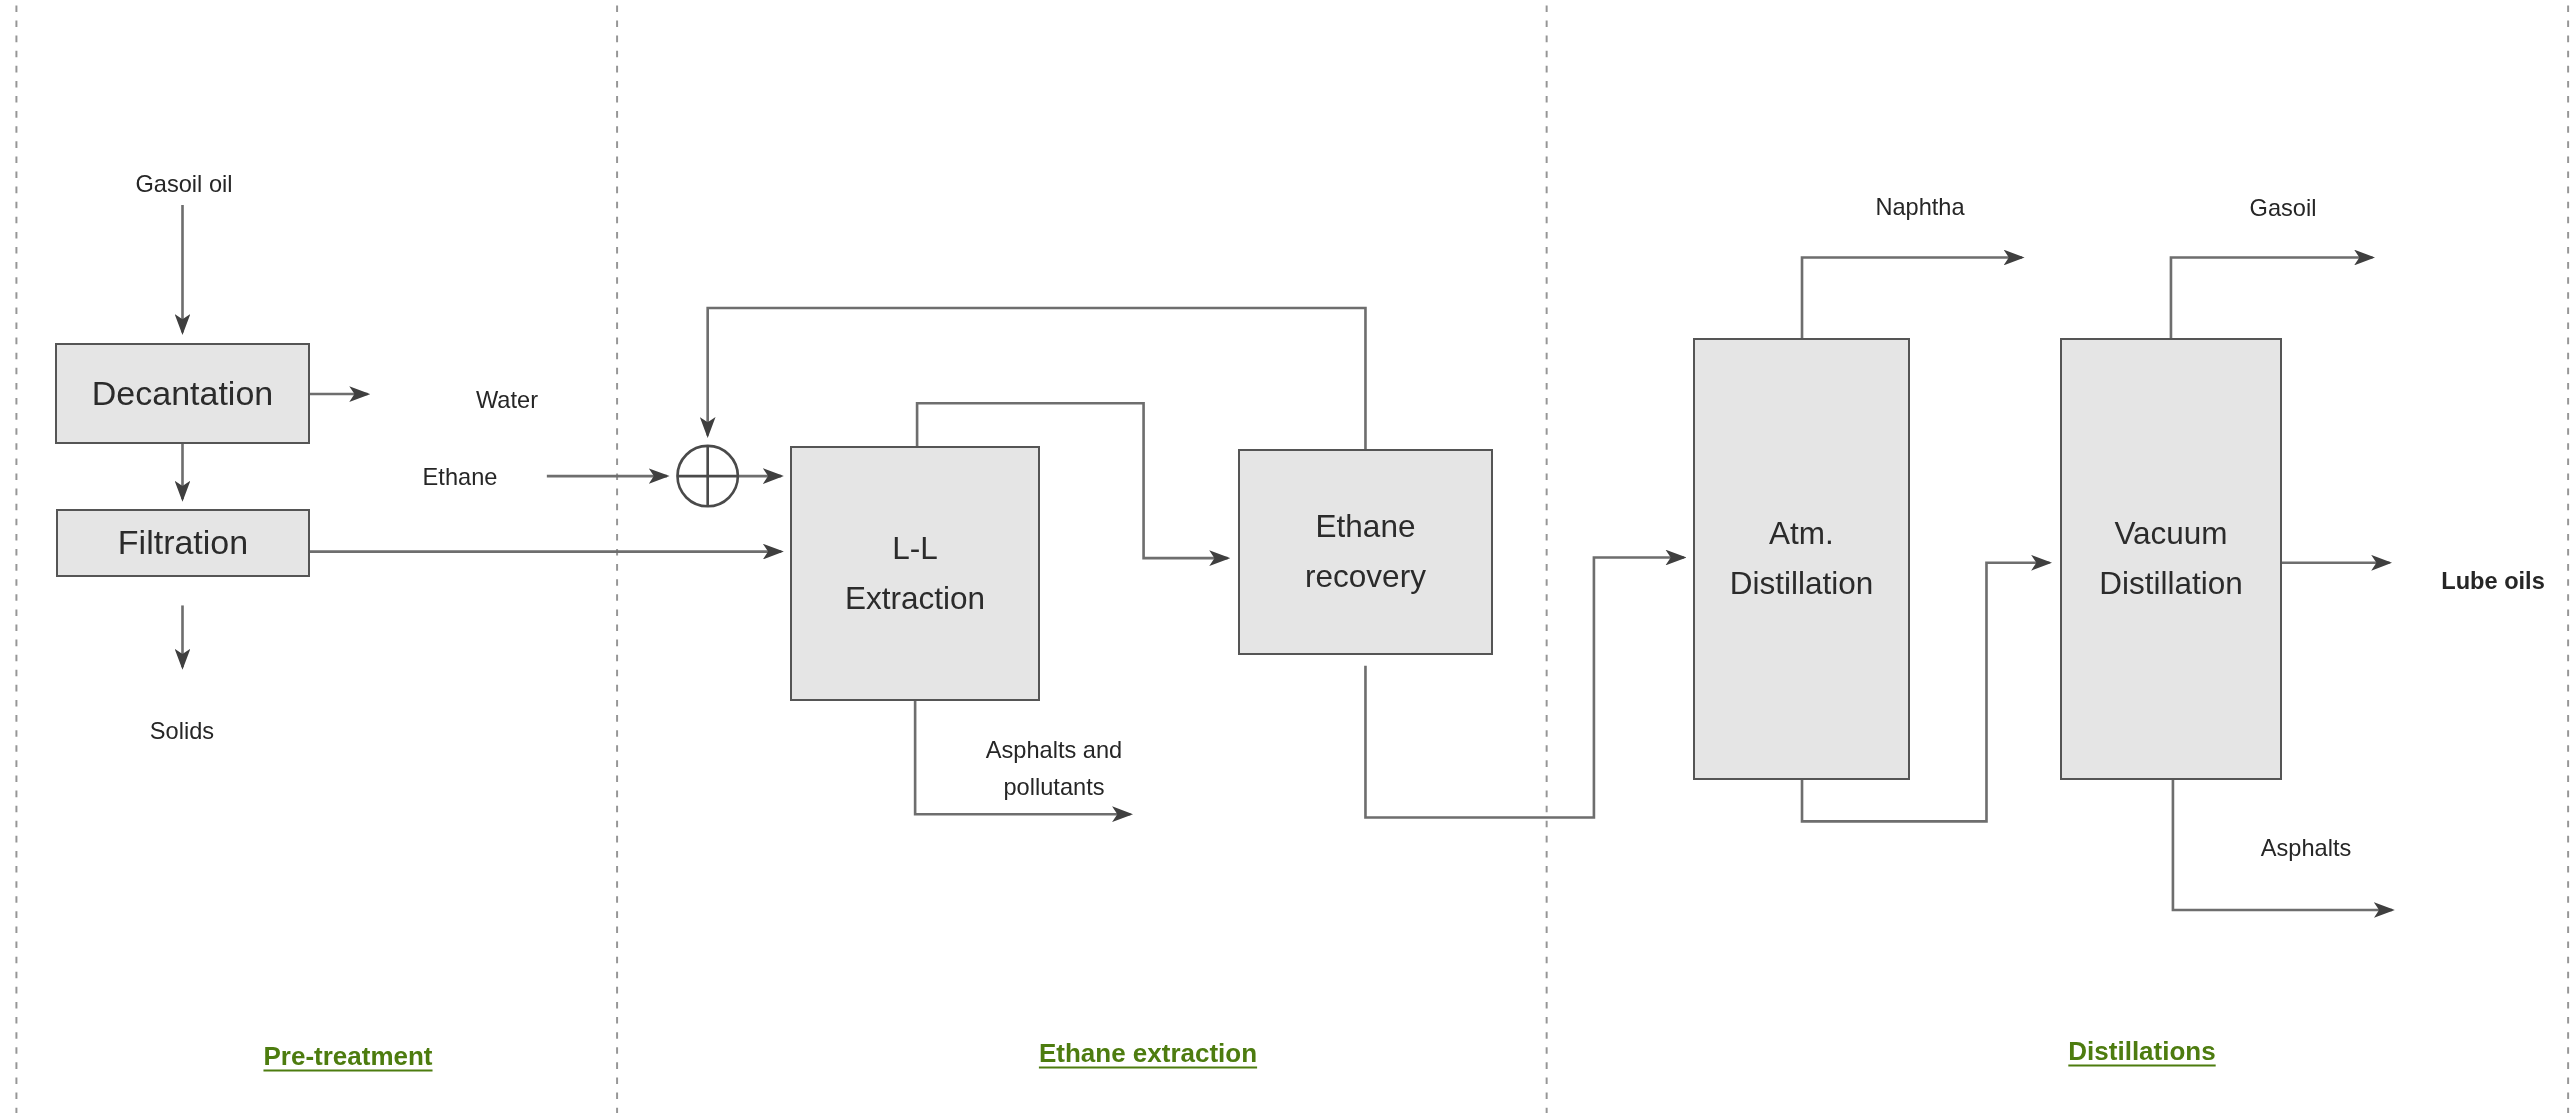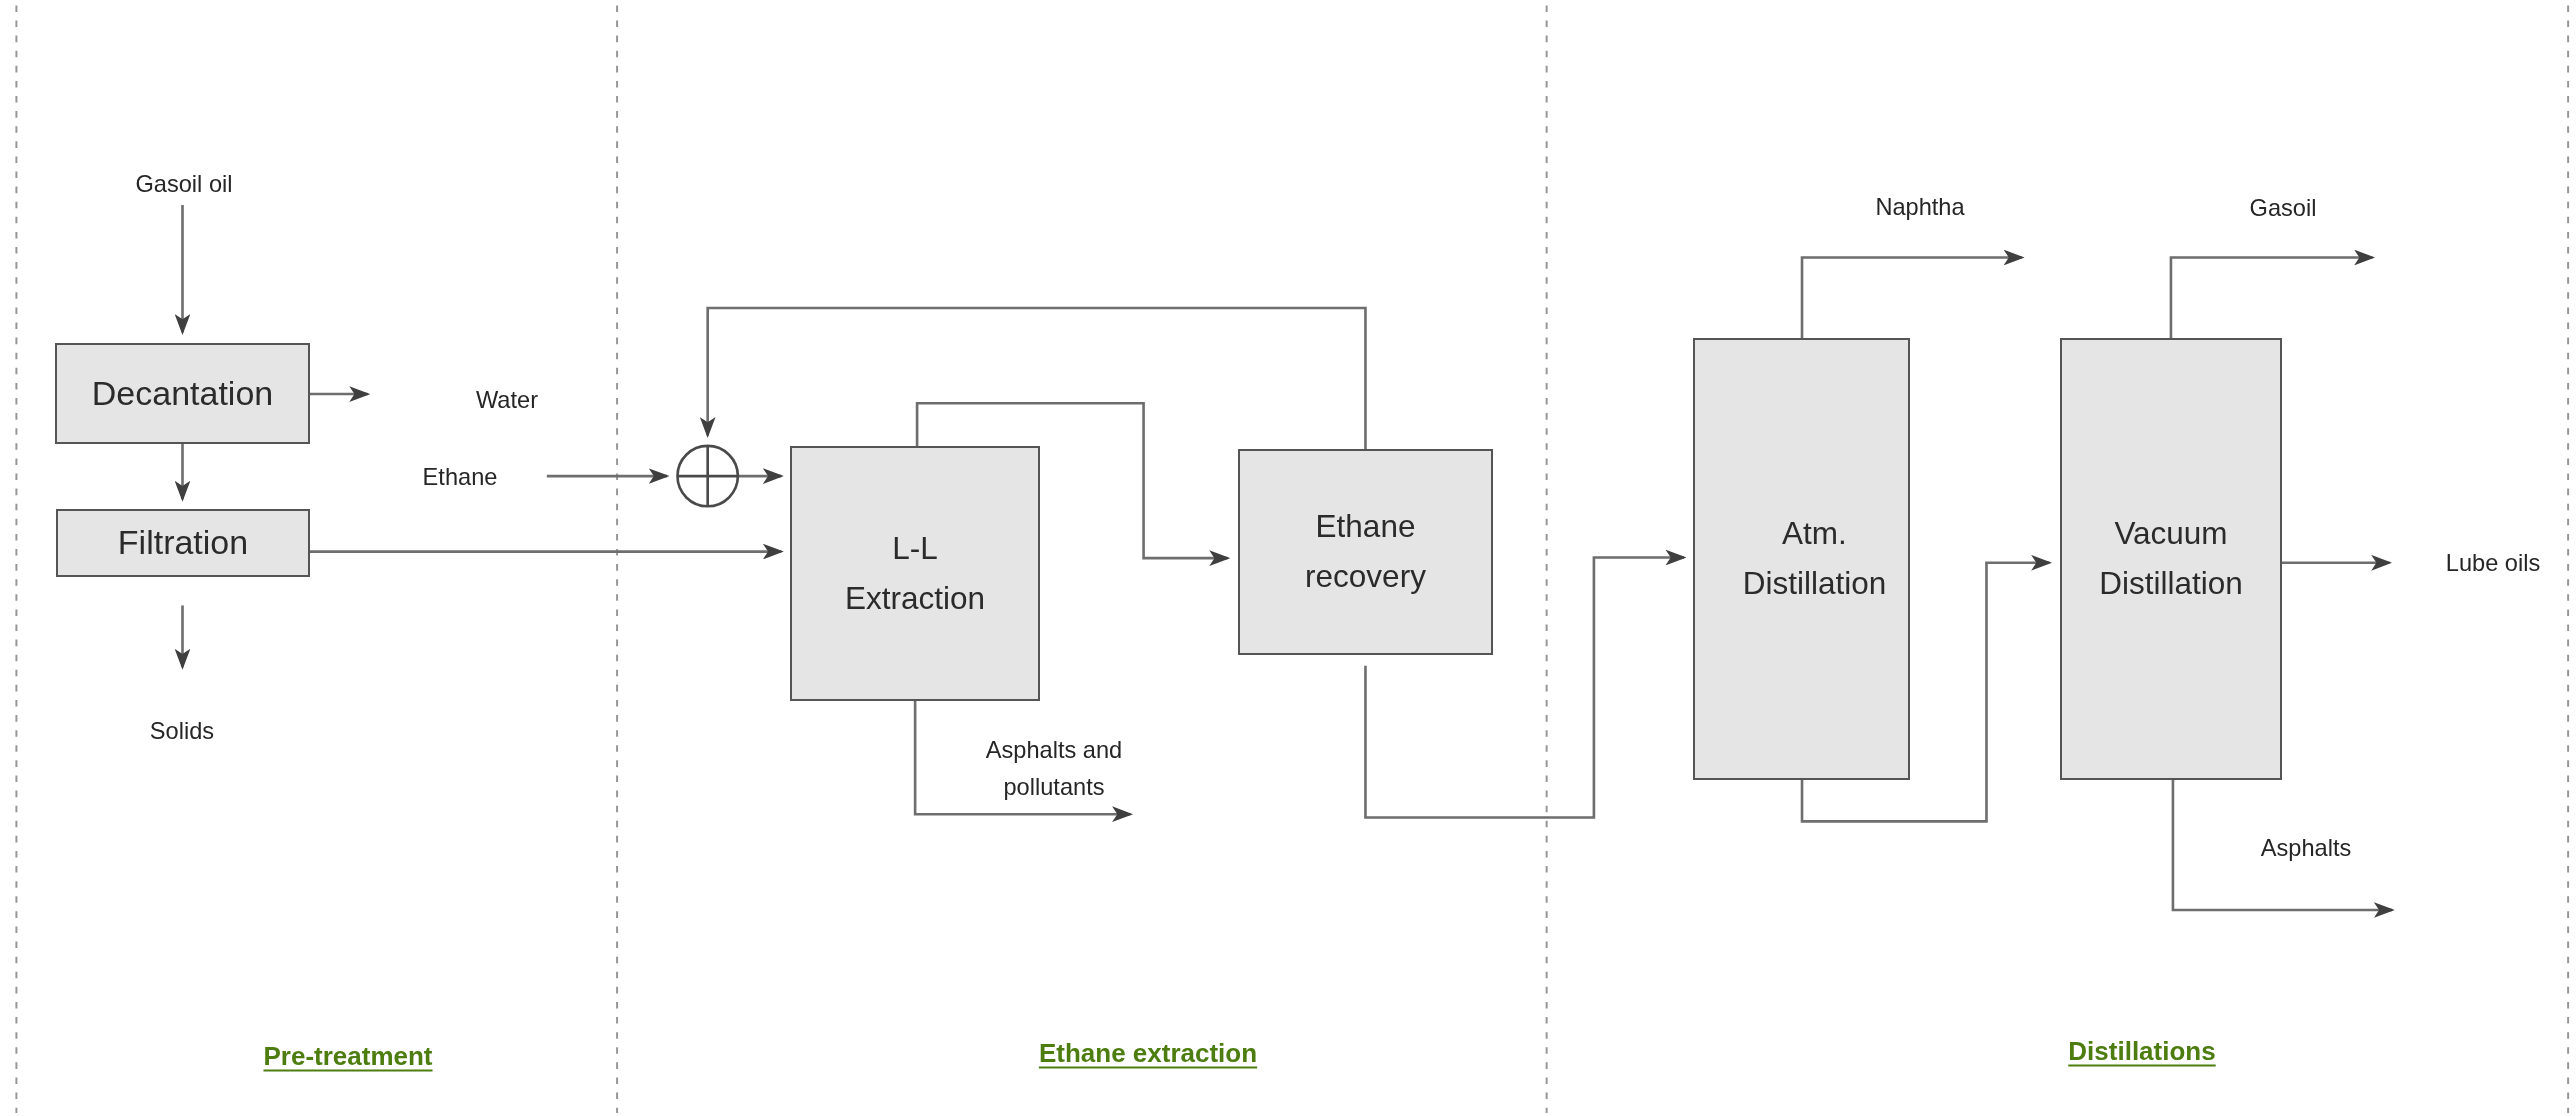--- a/index.html
+++ b/index.html
@@ -28,39 +28,39 @@
   }
   .unit.oneline .lbl{
     font-size:34px;
     max-width:none;
     white-space:nowrap;
   }
   #u-decantation{left:55px;top:343px;width:255px;height:101px;}
   #u-filtration{left:56px;top:509px;width:254px;height:68px;}
   #u-ll-extraction{left:790px;top:446px;width:250px;height:255px;}
   #u-ethane-recovery{left:1238px;top:449px;width:255px;height:206px;}
-  #u-atm-distillation{left:1693px;top:338px;width:217px;height:442px;justify-content:flex-end;}
+  #u-atm-distillation{left:1693px;top:338px;width:217px;height:442px;}
   #u-vacuum-distillation{left:2060px;top:338px;width:222px;height:442px;}
 
   .stream{
     position:absolute;
     transform:translate(-50%,-50%);
     font-size:23.6px;
     white-space:nowrap;
     text-align:center;
     color:#262626;
   }
   #s-waste-oil{left:184px;top:184px;}
   #s-water{left:471px;top:400px;margin-left:36px;}
   #s-ethane{left:460px;top:477px;}
   #s-solids{left:182px;top:731px;}
   #s-asphalts-pollutants{left:1054px;top:769px;white-space:normal;width:217px;line-height:1.55;}
   #s-naphtha{left:1920px;top:207px;}
   #s-gasoil{left:2283px;top:208px;}
-  #s-lube-oils{left:2493px;top:563px;}
+  #s-lube-oils{left:2493px;top:581px;font-weight:bold;}
   #s-asphalts{left:2306px;top:848px;}
 
   .section-label{
     position:absolute;
     transform:translate(-50%,-50%);
     font-size:26px;
     font-weight:bold;
     color:#4d7c0f;
     text-decoration:underline;
     text-decoration-thickness:2px;

